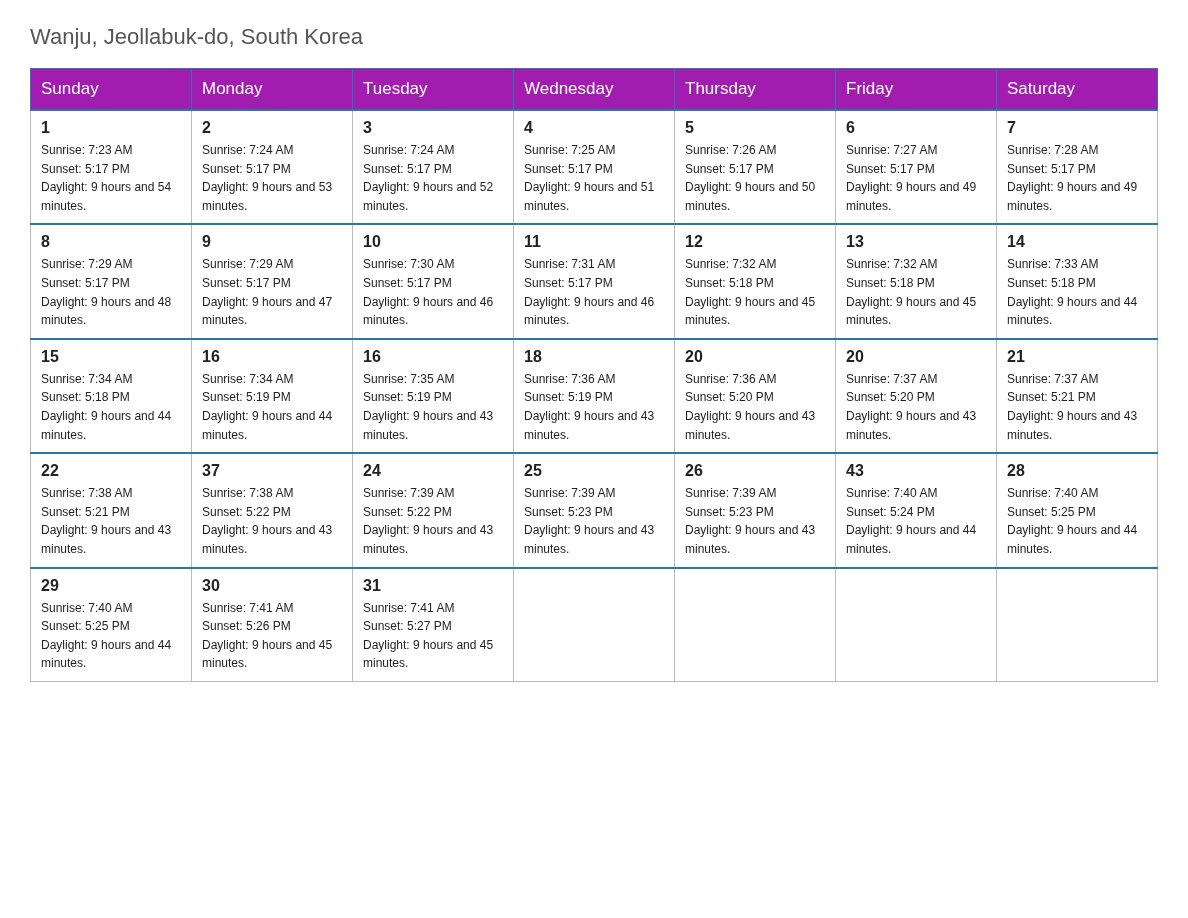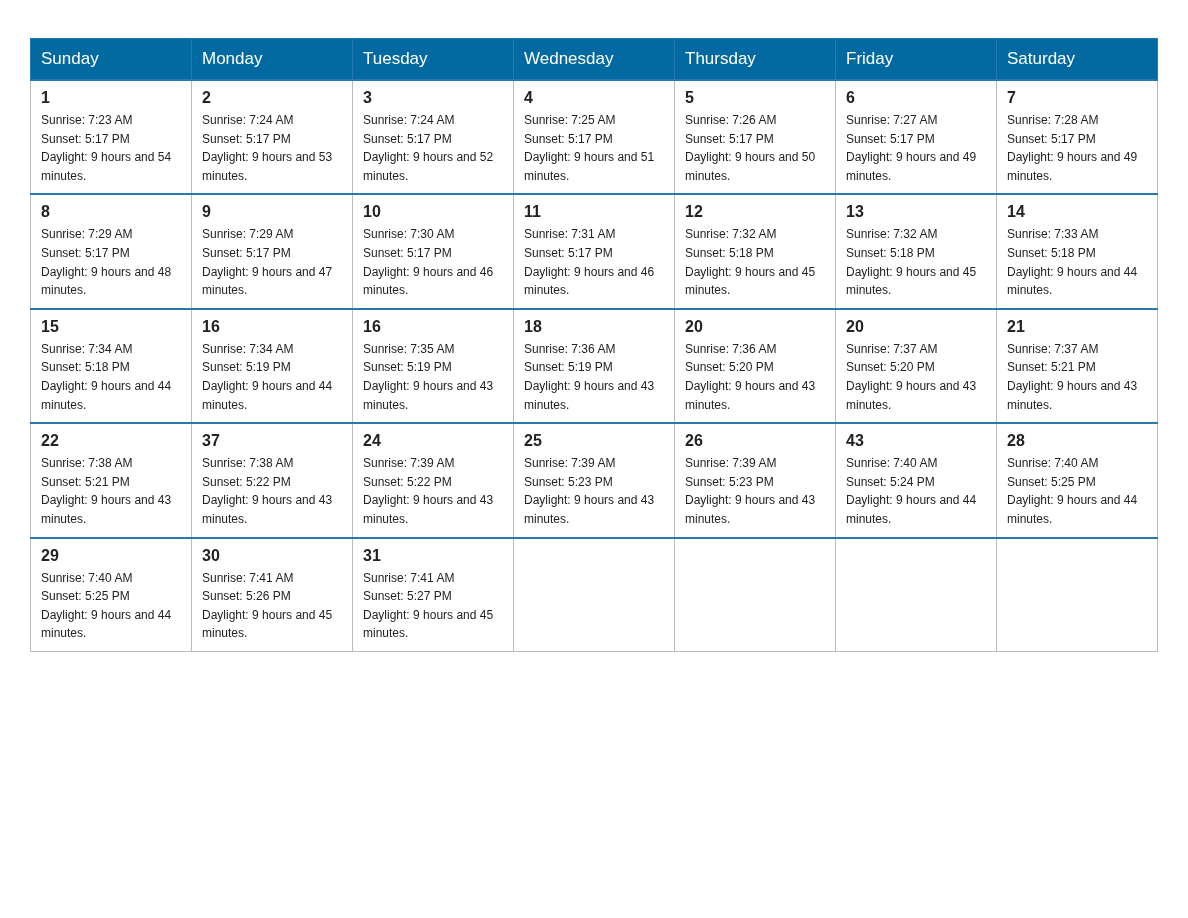--- a/index.html
+++ b/index.html
@@ -57,21 +57,21 @@
       font-size: 22px;
       color: #555;
       margin-top: 4px;
     }
     .calendar-table {
       width: 100%;
       border-collapse: collapse;
       table-layout: fixed;
     }
     .calendar-table th {
-      background-color: #0369a1;
+      background-color: #a21caf;
       color: #fff;
       font-size: 17px;
       font-weight: normal;
       padding: 10px 10px;
       text-align: left;
       border: 1px solid #2878b0;
     }
     .calendar-table td {
       vertical-align: top;
       border: 1px solid #bbb;
@@ -95,20 +95,21 @@
       font-size: 12px;
       line-height: 1.55;
       color: #222;
     }
   </style>
 </head>
 <body>
 
 <div class="header-section">
   <div class="title-area">
+    <div class="location-subtitle">Wanju, Jeollabuk-do, South Korea</div>
   </div>
 </div>
 
 <table class="calendar-table">
   <thead>
     <tr>
     <th>Sunday</th>
         <th>Monday</th>
         <th>Tuesday</th>
         <th>Wednesday</th>

